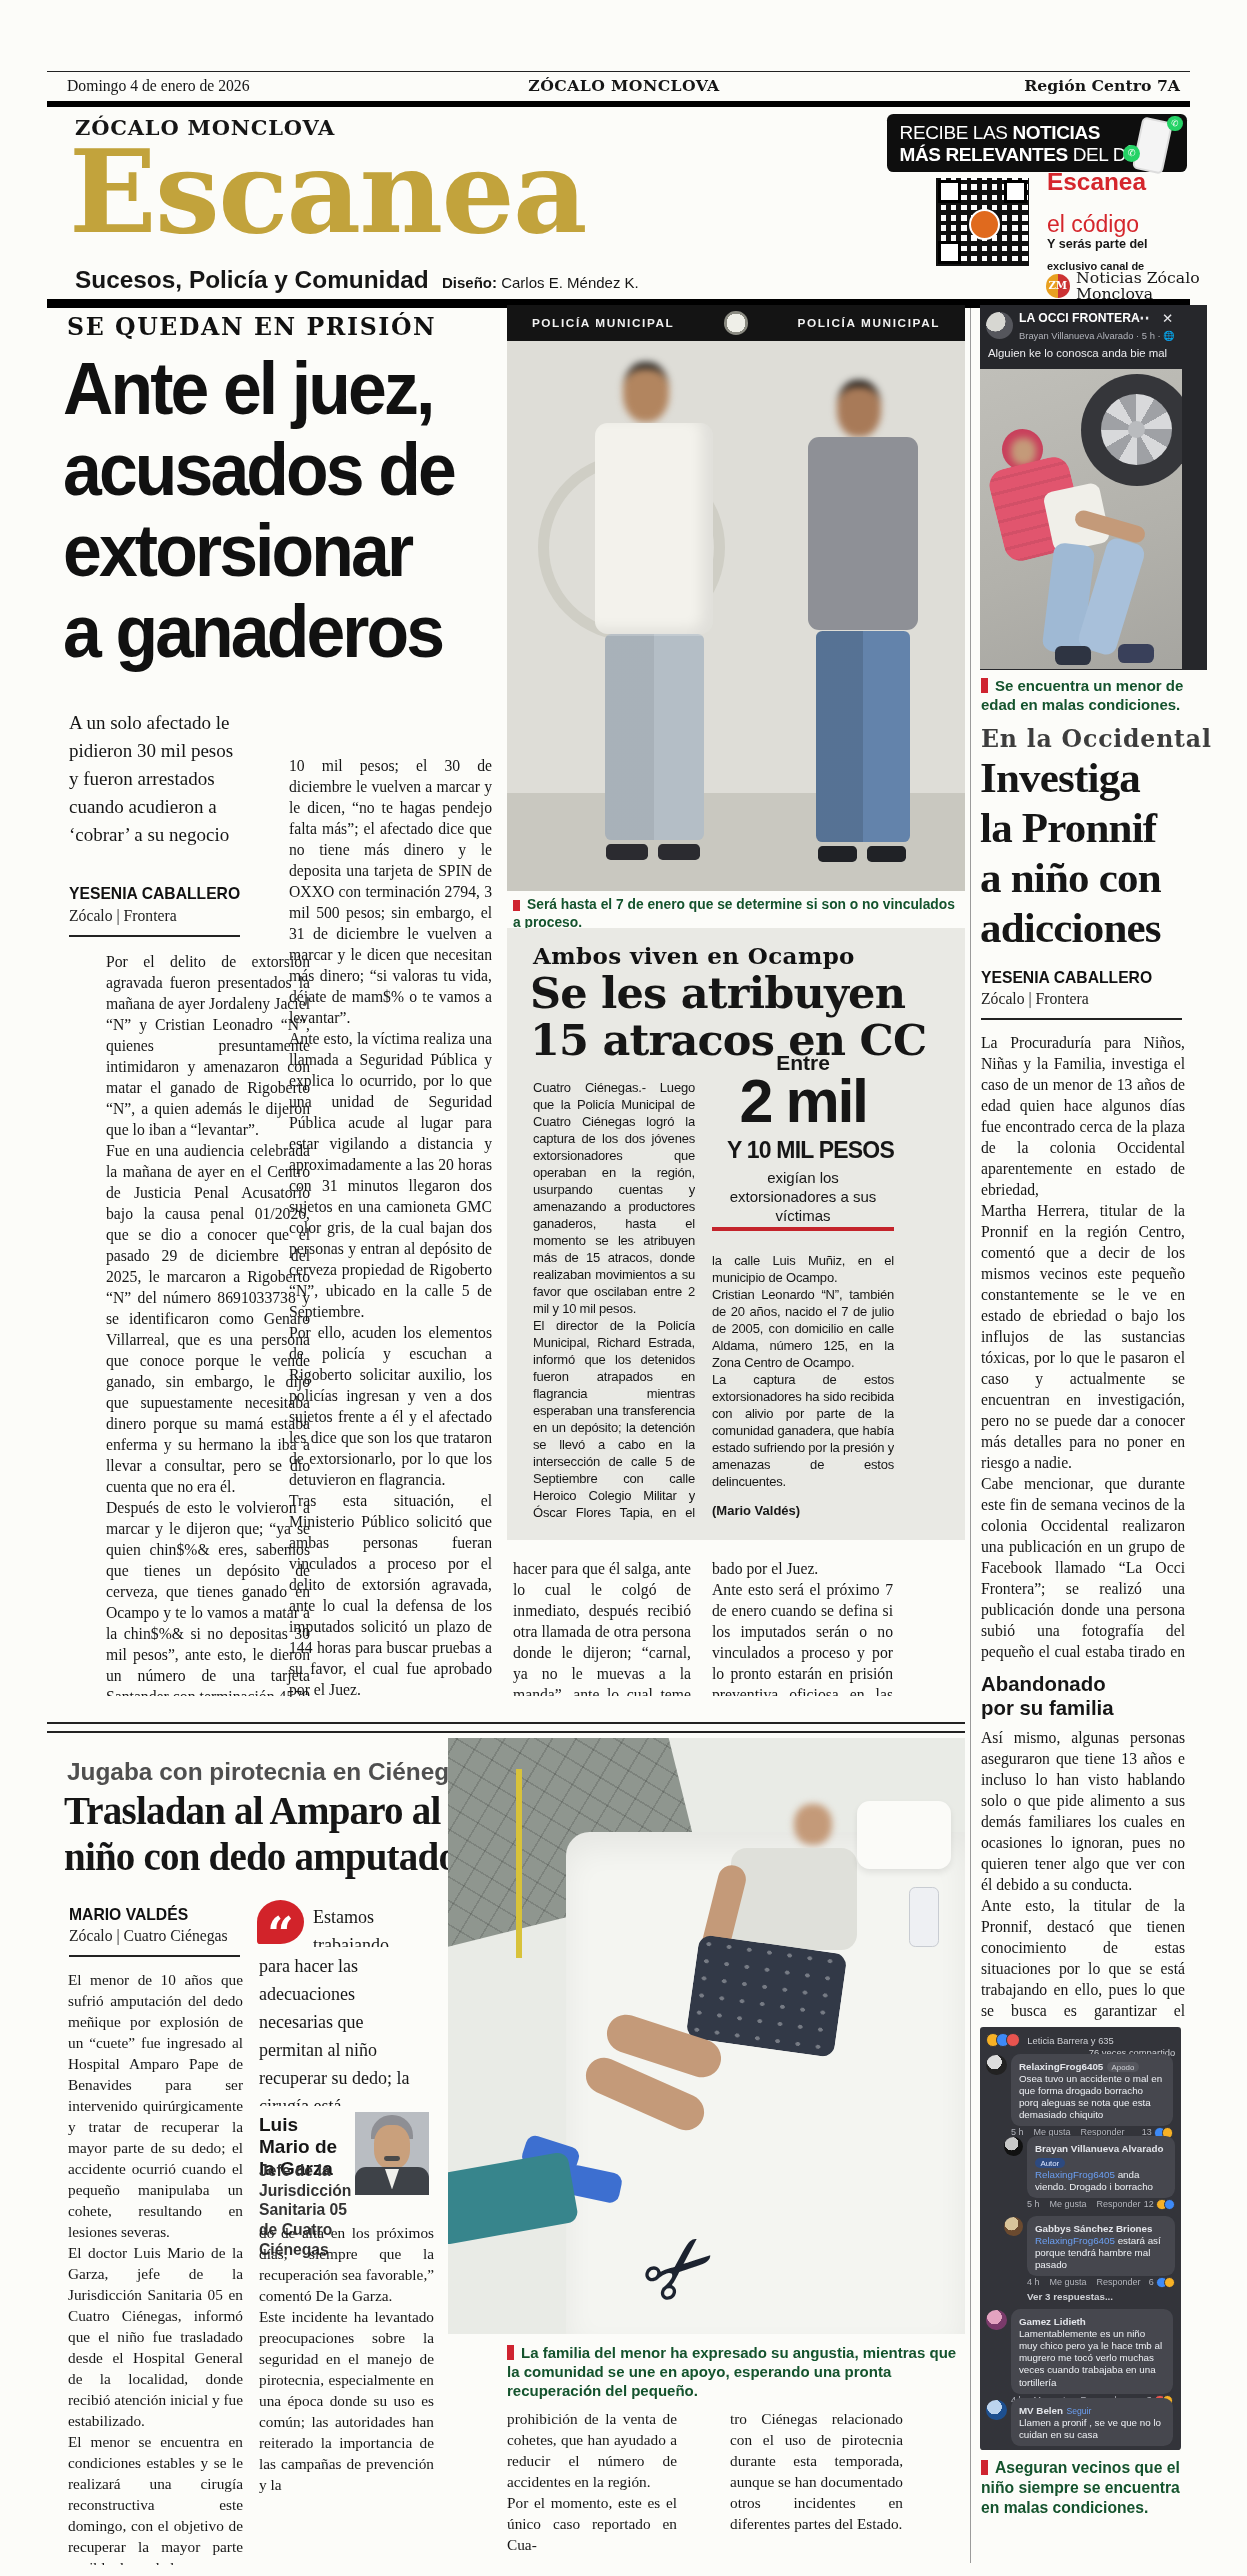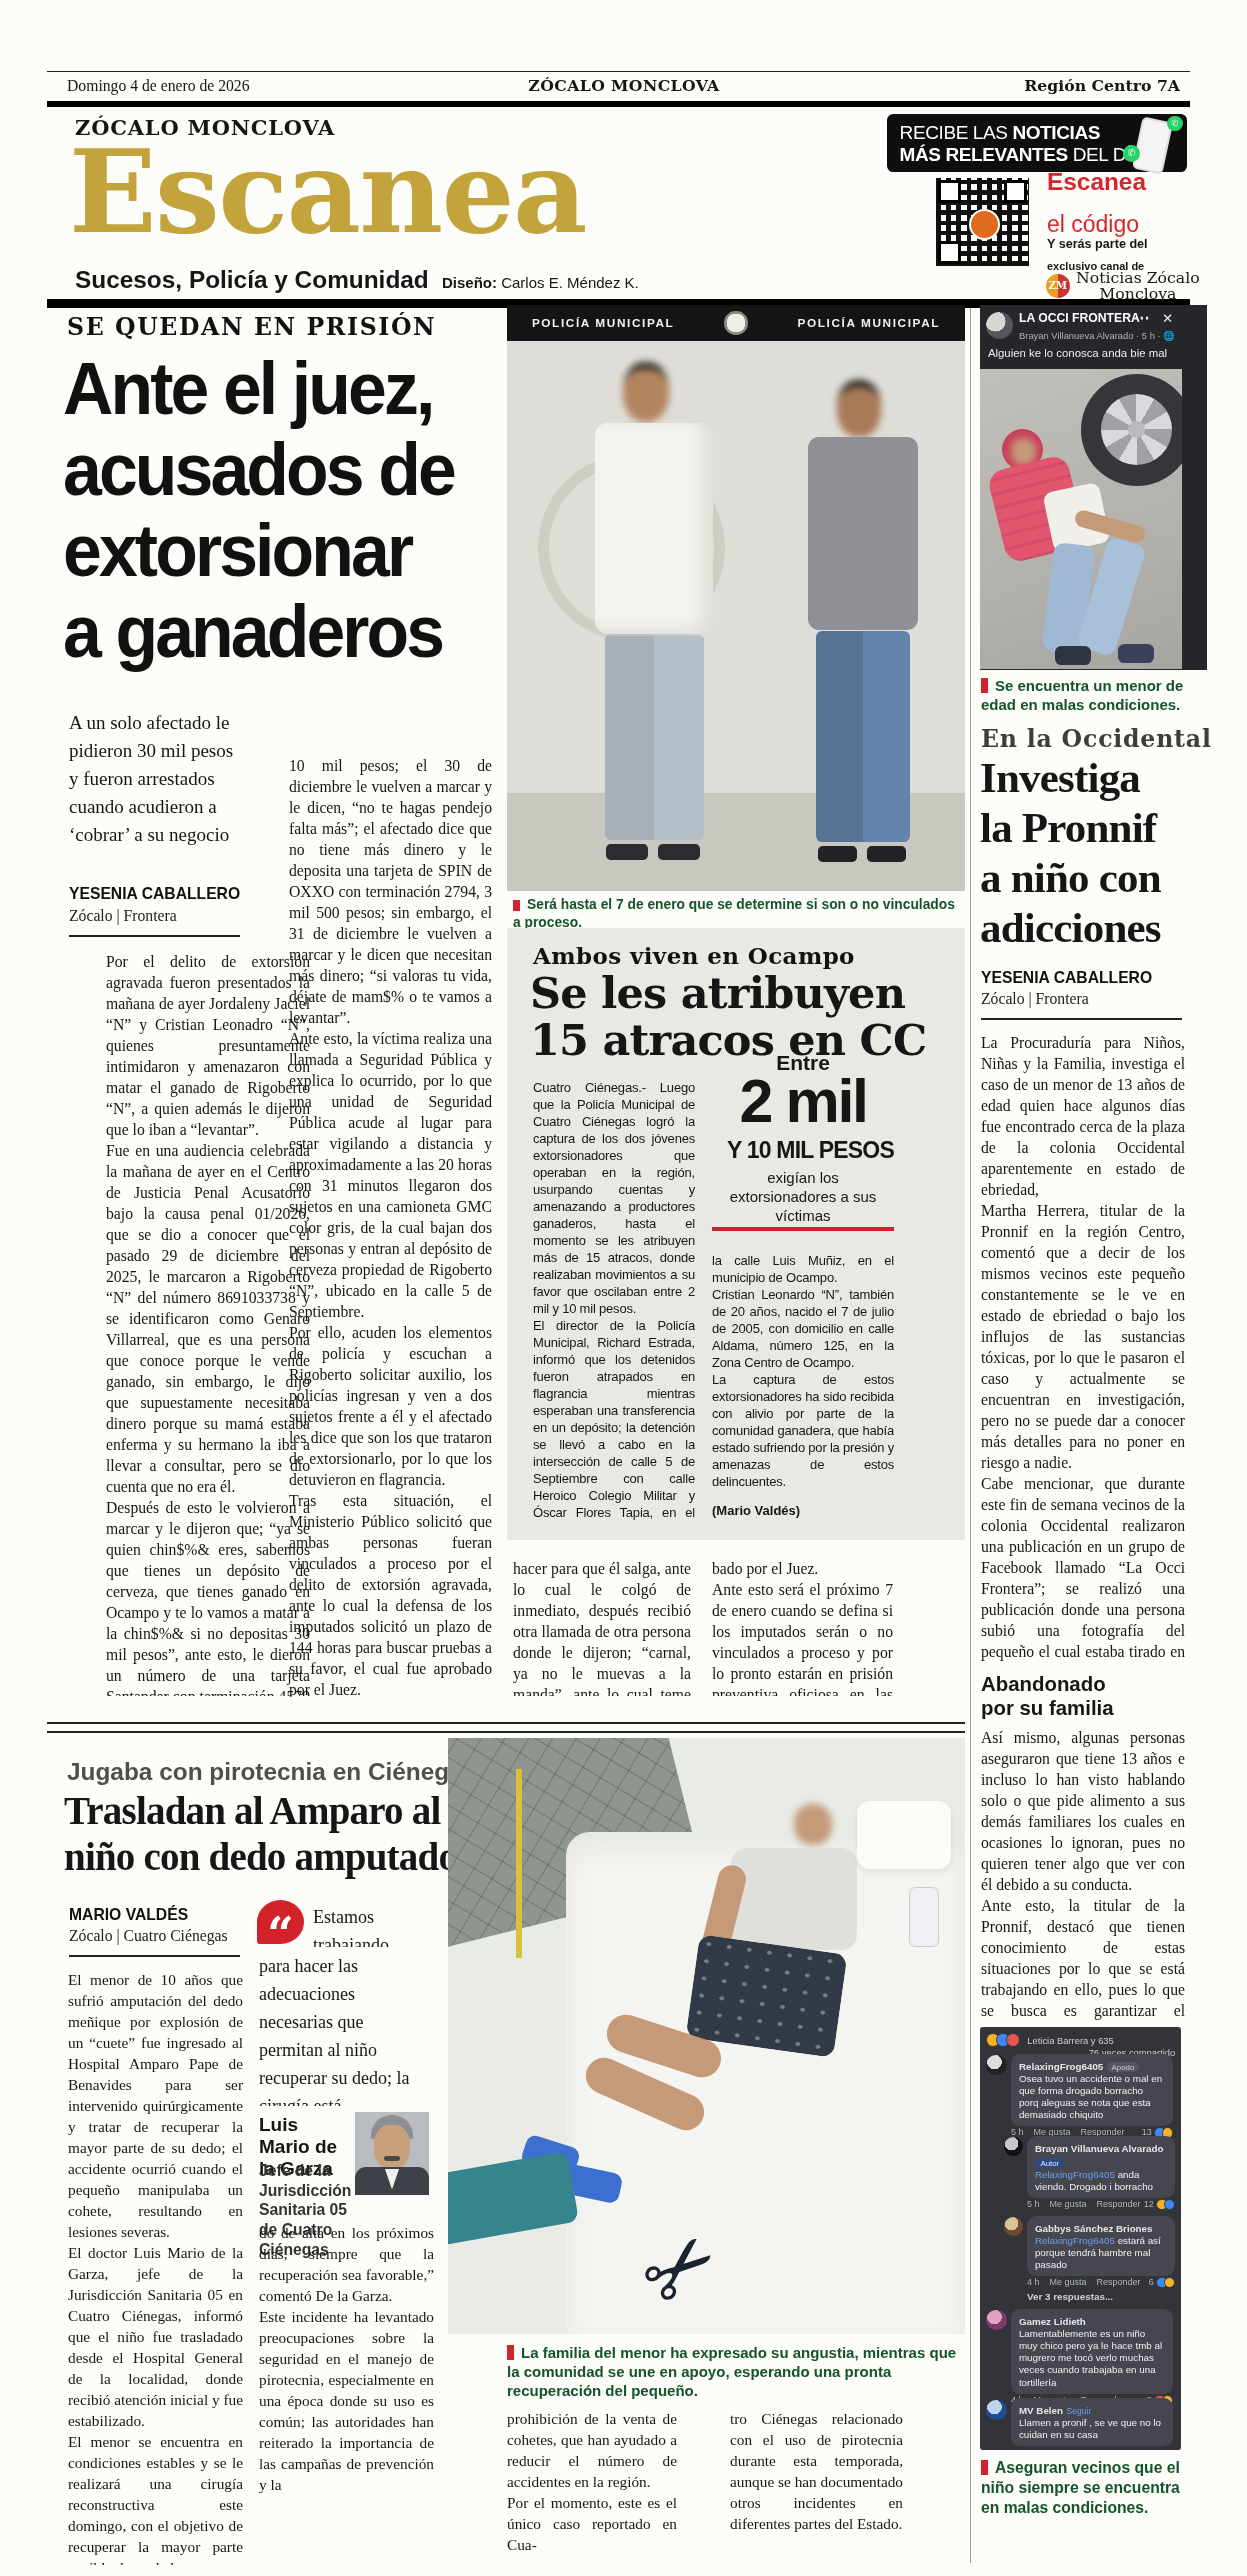--- a/index.html
+++ b/index.html
@@ -66,21 +66,21 @@
     <div class="abs" style="left:1.6px;bottom:1.6px;width:17.3px;height:17.3px;background:#fff;border:3.9px solid #000;"></div>
     <div class="abs" style="left:33px;top:31px;width:27px;height:27px;border-radius:50%;background:#e06a1e;border:2.4px solid #fff;"></div>
   </div>
   <div class="abs sans b" style="left:1047px;top:168px;font-size:24.4px;color:#d5262c;">Escanea</div>
   <div class="abs sans" style="left:1047px;top:211px;font-size:23px;color:#d5262c;">el código</div>
   <div class="abs sans b" style="left:1047px;top:237px;font-size:12.6px;">Y serás parte del</div>
   <div class="abs sans b" style="left:1047px;top:260px;font-size:11px;">exclusivo canal de</div>
   <div class="abs" style="left:1046px;top:274px;width:23.6px;height:23.6px;border-radius:50%;background:linear-gradient(90deg,#e8a020 50%,#c33 50%);color:#fff;text-align:center;line-height:23.6px;font-size:10.2px;font-weight:bold;font-family:'DejaVu Serif',serif;">
     <span>ZM</span>
   </div>
-  <div class="abs slab" style="left:1076px;top:270px;font-size:15.7px;line-height:1.05;text-align:center;">
+  <div class="abs slab" style="left:1076px;top:270px;font-size:15.7px;line-height:1.05;">
     <div>Noticias Zócalo</div>
     <div>Monclova</div>
   </div>
 
   <div class="abs kicker-slab" style="left:67px;top:313px;font-size:23.6px;letter-spacing:1.6px;">SE QUEDAN EN PRISIÓN</div>
   <div class="abs headline-sans" style="left:63px;top:348px;font-size:75px;">
     <div>Ante el juez,</div>
     <div>acusados de</div>
     <div>extorsionar</div>
     <div>a ganaderos</div>

